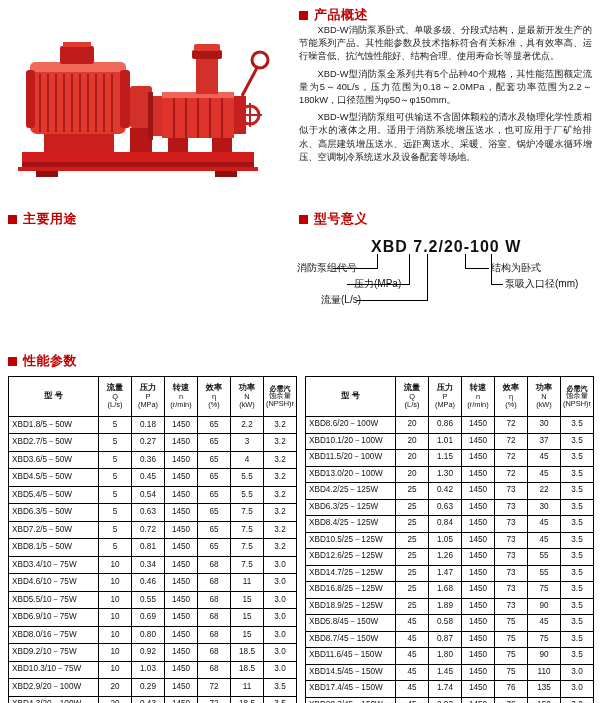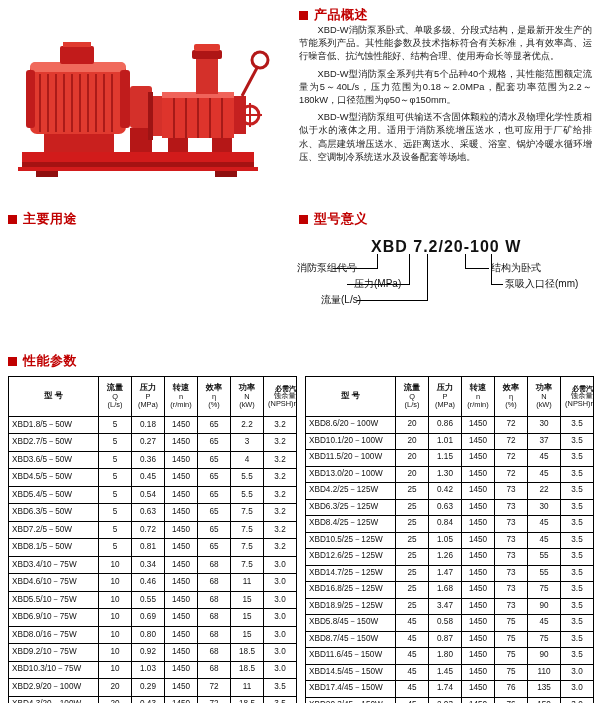--- a/index.html
+++ b/index.html
@@ -82,21 +82,21 @@
     font-size: 8.2px;
     white-space: nowrap;
     margin-left: 16px;
   }
   th .l1 { display: block; }
   th .l2 { display: block; font-weight: normal; font-size: 7.4px; }
   th .l3 { display: block; font-weight: normal; font-size: 7.4px; }
   col.c-model { width: 90px; }
   col.c-num { width: 33px; }
 
-  .npsh-sub { font-size: 7px; text-align: right; }
+  .npsh-sub { font-size: 7px; }
 </style>
 </head>
 <body>
 
 <div class="page">
 
   <div class="top">
 
     <div class="pump-art">
       <svg width="295" height="200" viewBox="0 0 295 200">
@@ -569,21 +569,21 @@
               <td>25</td>
               <td>1.68</td>
               <td>1450</td>
               <td>73</td>
               <td>75</td>
               <td>3.5</td>
             </tr>
             <tr>
               <td class="model">XBD18.9/25－125W</td>
               <td>25</td>
-              <td>3.47</td>
+              <td>1.89</td>
               <td>1450</td>
               <td>73</td>
               <td>90</td>
               <td>3.5</td>
             </tr>
             <tr>
               <td class="model">XBD5.8/45－150W</td>
               <td>45</td>
               <td>0.58</td>
               <td>1450</td>

